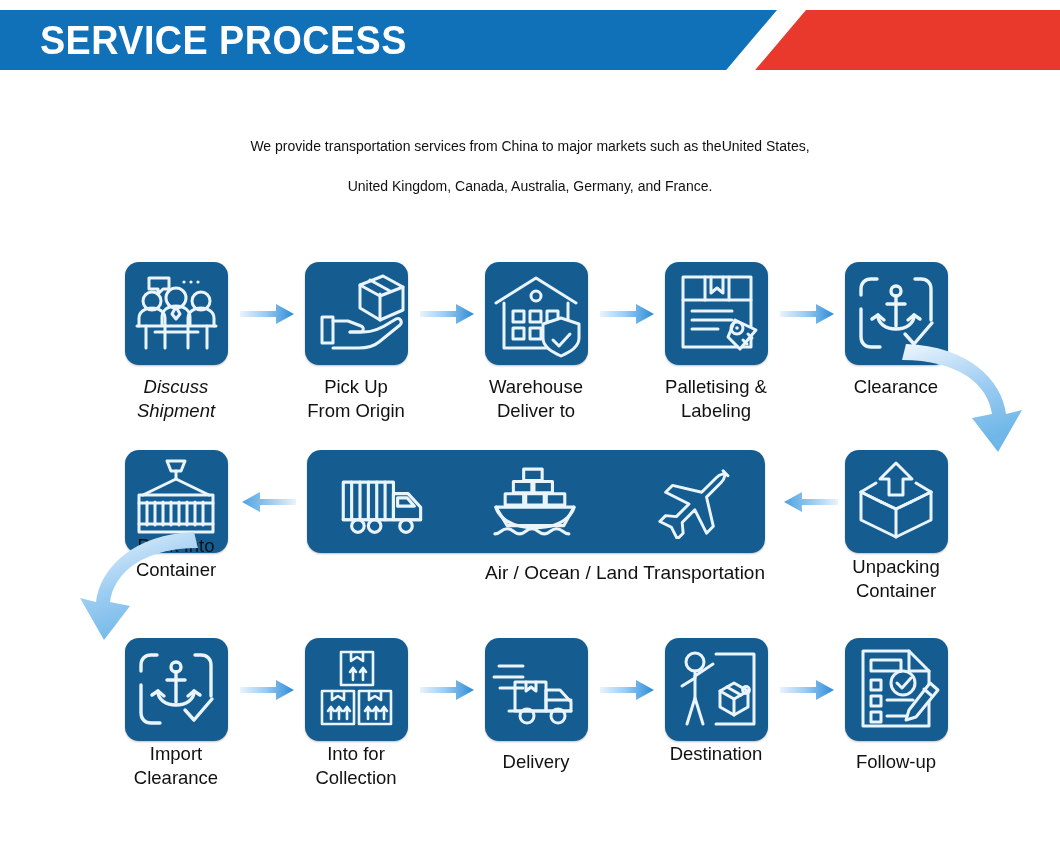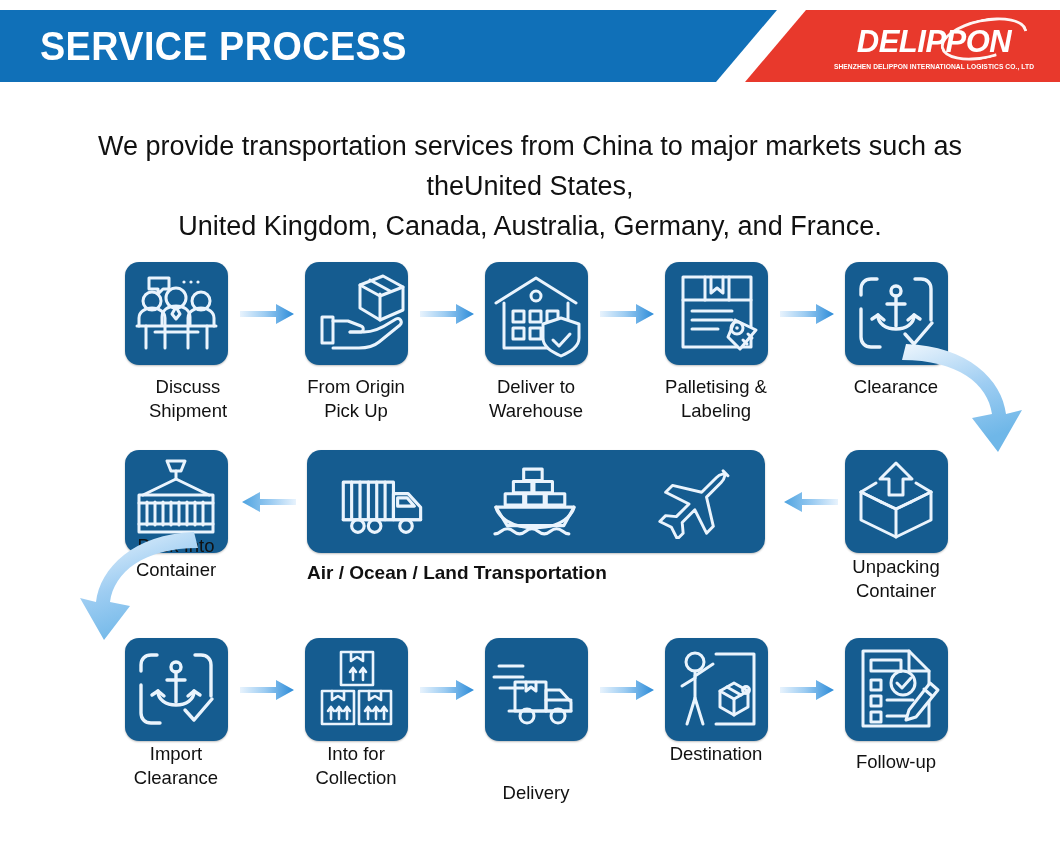--- a/index.html
+++ b/index.html
@@ -10,21 +10,21 @@
     width: 1060px; height: 856px;
     position: relative;
     overflow: hidden;
     font-family: "Liberation Sans", sans-serif;
   }
 
   
   #header {
     position: absolute;
     left: 0; top: 10px;
-    width: 1060px; height: 72px;
+    width: 1060px; height: 60px;
     overflow: hidden;
   }
   #header-blue {
     position: absolute; left: 0; top: 0;
     width: 1060px; height: 72px;
     background: #1070b8;
   }
   #header-red {
     position: absolute; top: 0; right: 0;
     width: 320px; height: 72px;
@@ -90,21 +90,21 @@
     transform: scaleX(0.95);
   }
 
   
   #intro {
     position: absolute;
     left: 50px; top: 126px;
     width: 960px;
     text-align: center;
     color: #111111;
-    font-size: 27px;
+    font-size: 14px;
     line-height: 40px;
   }
 
   
   .tile {
     position: absolute;
     width: 103px; height: 103px;
     background: #155c90;
     border-radius: 14px;
     box-shadow: 0 1px 2px rgba(0,0,0,.25);
@@ -140,47 +140,39 @@
   .transport-icon {
     position: absolute;
     top: 50%;
     transform: translateY(-50%);
     width: 92px; height: 74px;
   }
   #transport-caption {
     position: absolute;
     left: 307px; top: 562px;
     width: 458px;
-    text-align: left;
+    text-align: right;
     color: #111111;
     font-size: 19px;
-    font-weight: bold;
   }
 
   
   .curve {
     position: absolute;
   }
 </style>
 </head>
 <body>
 
 <div id="header">
   <div id="header-blue"></div>
   <div id="header-red"></div>
   <div id="header-slash"></div>
   <div id="header-title">SERVICE PROCESS</div>
 
-  <div id="logo-block">
-    <div id="logo-wordmark">
-      <span>DELIPPON</span>
-      <span id="logo-swoosh"></span>
-    </div>
-    <div id="logo-tagline">SHENZHEN DELIPPON INTERNATIONAL LOGISTICS CO., LTD</div>
-  </div>
 </div>
 
 <div id="intro">
   <div>We provide transportation services from China to major markets such as theUnited States,</div>
   <div>United Kingdom, Canada, Australia, Germany, and France.</div>
 </div>
 
 <svg width="0" height="0" style="position:absolute" aria-hidden="true">
   <defs>
     <linearGradient id="arrowGradR" x1="0" y1="0" x2="1" y2="0">
@@ -366,55 +358,55 @@
       <path d="M79 6c3 3 2 8-2 12L62 33l7 30-7 7-12-24-13 13 1 11-6 6-6-12-12-6 6-6 11 1 13-13-24-12 7-7 30 7 15-15c4-4 9-5 12-2z"></path>
     </g>
   </defs>
 </svg>
 
 <div class="tile" style="left:125px; top:262px;">
   <svg viewBox="0 0 103 103">
       <use href="#ico-discussion"></use>
     </svg>
 </div>
-<div class="caption" style="left:108px; top:375px;">
+<div class="caption" style="left:96px; top:375px;font-style:italic;">
   <div>Discuss</div>
   <div>Shipment</div>
 </div>
 
 <div class="arrow-h" style="left:240px; top:301px;">
   <svg width="56" height="26" viewBox="0 0 56 26">
       <path d="M0 10h36V3l18 10-18 10v-7H0z" fill="url(#arrowGradR)"></path>
     </svg>
 </div>
 
 <div class="tile" style="left:305px; top:262px;">
   <svg viewBox="0 0 103 103">
       <use href="#ico-handbox"></use>
     </svg>
 </div>
 <div class="caption" style="left:276px; top:375px;">
+  <div>Pick Up</div>
   <div>From Origin</div>
-  <div>Pick Up</div>
 </div>
 
 <div class="arrow-h" style="left:420px; top:301px;">
   <svg width="56" height="26" viewBox="0 0 56 26">
       <path d="M0 10h36V3l18 10-18 10v-7H0z" fill="url(#arrowGradR)"></path>
     </svg>
 </div>
 
 <div class="tile" style="left:485px; top:262px;">
   <svg viewBox="0 0 103 103">
       <use href="#ico-warehouse"></use>
     </svg>
 </div>
 <div class="caption" style="left:456px; top:375px;">
+  <div>Warehouse</div>
   <div>Deliver to</div>
-  <div>Warehouse</div>
 </div>
 
 <div class="arrow-h" style="left:600px; top:301px;">
   <svg width="56" height="26" viewBox="0 0 56 26">
       <path d="M0 10h36V3l18 10-18 10v-7H0z" fill="url(#arrowGradR)"></path>
     </svg>
 </div>
 
 <div class="tile" style="left:665px; top:262px;">
   <svg viewBox="0 0 103 103">
@@ -534,21 +526,21 @@
   <svg width="56" height="26" viewBox="0 0 56 26">
       <path d="M0 10h36V3l18 10-18 10v-7H0z" fill="url(#arrowGradR)"></path>
     </svg>
 </div>
 
 <div class="tile" style="left:485px; top:638px;">
   <svg viewBox="0 0 103 103">
       <use href="#ico-truck"></use>
     </svg>
 </div>
-<div class="caption" style="left:456px; top:750px;margin-top:31px;">
+<div class="caption" style="left:456px; top:750px;">
   <div>Delivery</div>
 </div>
 
 <div class="arrow-h" style="left:600px; top:677px;">
   <svg width="56" height="26" viewBox="0 0 56 26">
       <path d="M0 10h36V3l18 10-18 10v-7H0z" fill="url(#arrowGradR)"></path>
     </svg>
 </div>
 
 <div class="tile" style="left:665px; top:638px;">

